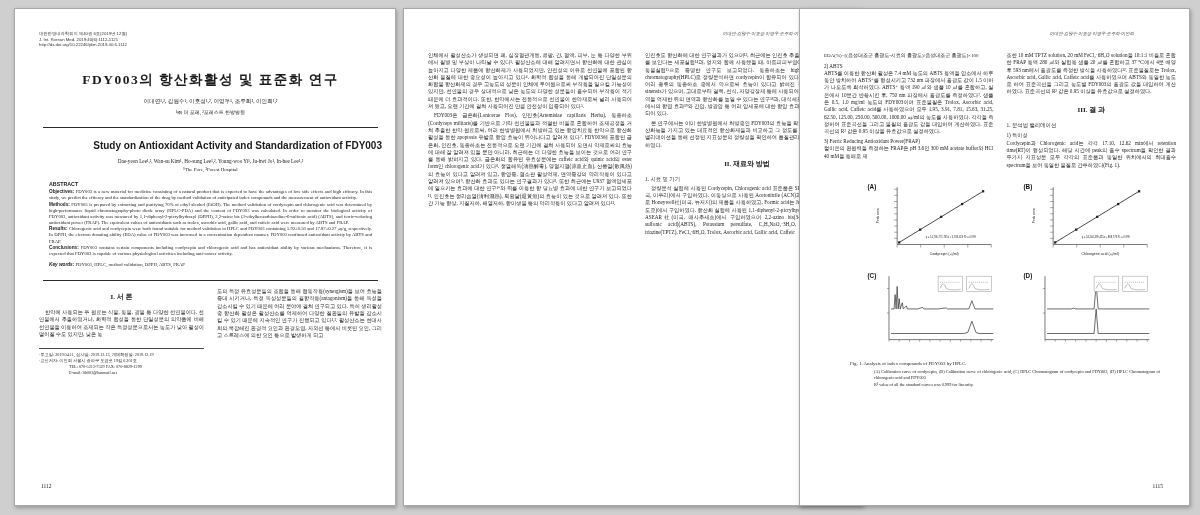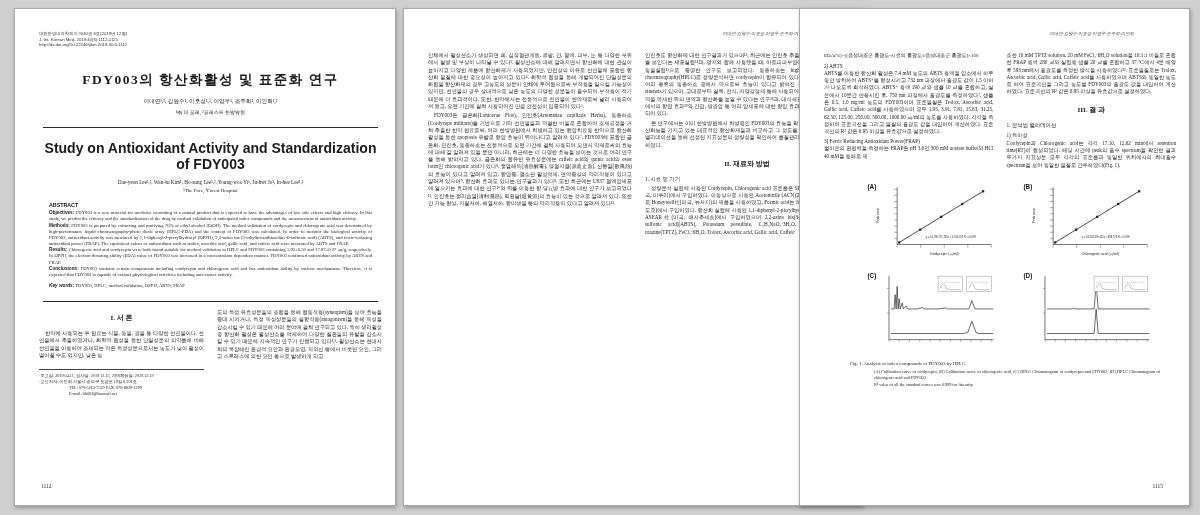--- a/index.html
+++ b/index.html
@@ -11,21 +11,21 @@
   #page2{left:403px;width:460px;}
   #page3{left:799px;width:391px;}
   .inner{position:relative;height:100%;box-sizing:border-box;padding:22px 13px 0 24px;}
 
   
   .journal-head{font-family:"Liberation Sans","DejaVu Sans",sans-serif;font-size:4.3px;line-height:5.7px;color:#333;}
   .title-kr{text-align:center;font-size:13.5px;font-weight:bold;letter-spacing:1.5px;margin:23px 0 0;}
   .authors-kr{text-align:center;font-size:5.6px;margin-top:9px;}
   .affil-kr{text-align:center;font-size:5px;margin-top:3px;}
   .rule{border:none;border-top:1.6px solid #2a2a2a;margin:12px 4px 0;}
-  .title-en{text-align:center;font-family:"Liberation Sans","DejaVu Sans",sans-serif;font-size:14px;font-weight:bold;margin:12px 0 0;}
+  .title-en{text-align:right;font-family:"Liberation Sans","DejaVu Sans",sans-serif;font-size:10px;font-weight:bold;margin:12px 0 0;}
   .authors-en{text-align:center;font-size:5.2px;margin-top:7px;}
   .affil-en{text-align:center;font-size:5px;margin-top:3px;}
   .abstract{margin:9px 10px 0;font-size:4.7px;line-height:6.15px;text-align:justify;}
   .abs-h{font-family:"Liberation Sans","DejaVu Sans",sans-serif;font-weight:bold;font-size:5.3px;margin-bottom:2px;}
   .abstract p{margin:0;}
   .abstract b{font-family:"Liberation Sans","DejaVu Sans",sans-serif;}
   .kw{margin-top:5px !important;}
   .kw b{font-style:italic;}
 
   

